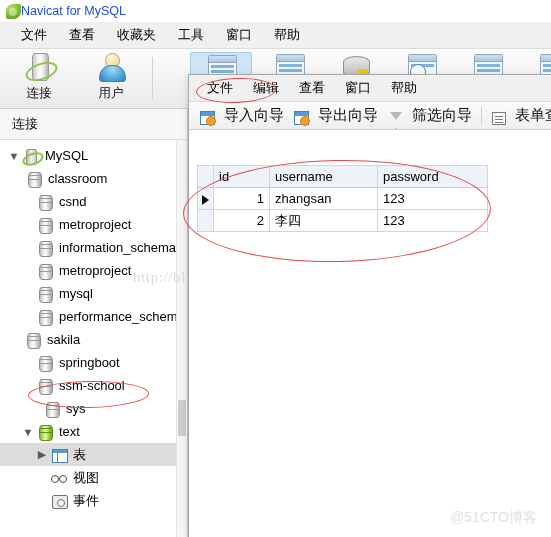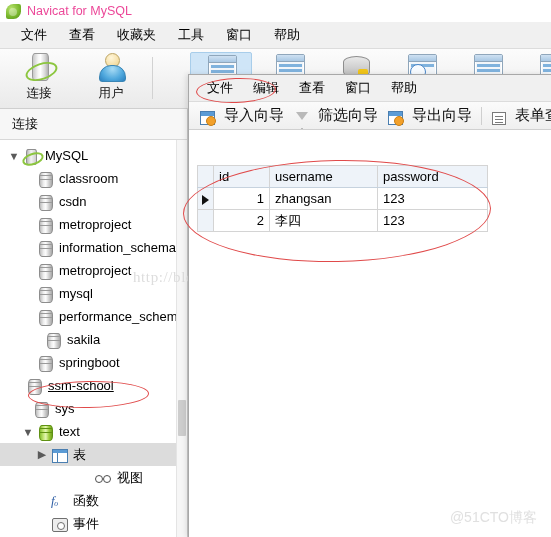--- a/index.html
+++ b/index.html
@@ -17,21 +17,21 @@
   }
 
   
   .app-titlebar {
     position: absolute; left: 0; top: 0; width: 551px; height: 22px;
     background: #ffffff;
     display: flex; align-items: center;
     box-sizing: border-box; padding-left: 6px;
   }
   .app-title-text {
-    font-size: 12.5px; color: #ec4899; margin-left: 6px;
+    font-size: 12.5px; color: #1d4ed8; margin-left: 0;
     white-space: nowrap;
   }
   .navicat-icon {
     width: 15px; height: 15px; position: relative; flex: 0 0 auto;
   }
   .navicat-icon .leaf {
     position:absolute; left:0; top:0; width:15px; height:15px;
     border-radius: 50% 15% 50% 15%;
     background: radial-gradient(circle at 35% 30%, #b6e26a 0%, #76b52a 60%, #4e8b12 100%);
   }
@@ -473,33 +473,33 @@
     <div class="sidebar-header">连接</div>
     <div class="tree" id="tree">
         <div class="tree-row" style="padding-left: 6px;">
           <span class="twisty">▼</span>
           <span class="tree-icon ti-conn">
             <span class="cyl"></span>
             <span class="ring"></span>
           </span>
           <span class="tree-label">MySQL</span>
         </div>
-        <div class="tree-row" style="padding-left: 20px;">
+        <div class="tree-row" style="padding-left: 9px;">
           <span class="twisty"></span>
           <span class="tree-icon ti-db">
             <span class="c"></span>
           </span>
           <span class="tree-label">classroom</span>
         </div>
         <div class="tree-row" style="padding-left: 20px;">
           <span class="twisty"></span>
           <span class="tree-icon ti-db">
             <span class="c"></span>
           </span>
-          <span class="tree-label">csdn</span>
+          <span class="tree-label">csnd</span>
         </div>
         <div class="tree-row" style="padding-left: 20px;">
           <span class="twisty"></span>
           <span class="tree-icon ti-db">
             <span class="c"></span>
           </span>
           <span class="tree-label">metroproject</span>
         </div>
         <div class="tree-row" style="padding-left: 20px;">
           <span class="twisty"></span>
@@ -522,75 +522,68 @@
           </span>
           <span class="tree-label">mysql</span>
         </div>
         <div class="tree-row" style="padding-left: 20px;">
           <span class="twisty"></span>
           <span class="tree-icon ti-db">
             <span class="c"></span>
           </span>
           <span class="tree-label">performance_schema</span>
         </div>
-        <div class="tree-row" style="padding-left: 28px;">
+        <div class="tree-row" style="padding-left: 8px;">
           <span class="twisty"></span>
           <span class="tree-icon ti-db">
             <span class="c"></span>
           </span>
           <span class="tree-label">sakila</span>
         </div>
         <div class="tree-row" style="padding-left: 20px;">
           <span class="twisty"></span>
           <span class="tree-icon ti-db">
             <span class="c"></span>
           </span>
           <span class="tree-label">springboot</span>
         </div>
-        <div class="tree-row" style="padding-left: 9px; text-decoration: underline;">
+        <div class="tree-row" style="padding-left: 20px;">
           <span class="twisty"></span>
           <span class="tree-icon ti-db">
             <span class="c"></span>
           </span>
           <span class="tree-label">ssm-school</span>
         </div>
-        <div class="tree-row" style="padding-left: 16px;">
+        <div class="tree-row" style="padding-left: 27px;">
           <span class="twisty"></span>
           <span class="tree-icon ti-db">
             <span class="c"></span>
           </span>
           <span class="tree-label">sys</span>
         </div>
         <div class="tree-row" style="padding-left: 20px;">
           <span class="twisty">▼</span>
           <span class="tree-icon ti-dbg">
             <span class="c"></span>
           </span>
           <span class="tree-label">text</span>
         </div>
         <div class="tree-row selected" style="padding-left: 34px;">
           <span class="twisty">▶</span>
           <span class="tree-icon ti-tbl">
             <span class="g"></span>
           </span>
           <span class="tree-label">表</span>
         </div>
-        <div class="tree-row" style="padding-left: 34px; justify-content: center;">
+        <div class="tree-row" style="padding-left: 34px;">
           <span class="twisty"></span>
           <span class="tree-icon ti-view">
             <span class="gl"></span>
           </span>
           <span class="tree-label">视图</span>
-        </div>
-        <div class="tree-row" style="padding-left: 34px;">
-          <span class="twisty"></span>
-          <span class="tree-icon ti-fn">
-            <span class="t">fₒ</span>
-          </span>
-          <span class="tree-label">函数</span>
         </div>
         <div class="tree-row" style="padding-left: 34px;">
           <span class="twisty"></span>
           <span class="tree-icon ti-ev">
             <span class="b"></span>
           </span>
           <span class="tree-label">事件</span>
         </div>
         <div class="tree-row" style="padding-left: 34px;">
           <span class="twisty"></span>
@@ -616,31 +609,31 @@
 
     <div class="child-toolbar">
       <span class="ctb">
         <span class="mini mini-imp">
             <span class="b"></span>
             <span class="p"></span>
           </span>
         <span>导入向导</span>
       </span>
       <span class="ctb">
-        <span class="mini mini-filter">
-            <span class="f"></span>
-          </span>
-        <span>筛选向导</span>
-      </span>
-      <span class="ctb">
         <span class="mini mini-exp">
             <span class="b"></span>
             <span class="p"></span>
           </span>
         <span>导出向导</span>
+      </span>
+      <span class="ctb">
+        <span class="mini mini-filter">
+            <span class="f"></span>
+          </span>
+        <span>筛选向导</span>
       </span>
       <span class="ctb-sep"></span>
       <span class="ctb">
         <span class="mini mini-form">
             <span class="g"></span>
           </span>
         <span>表单查看</span>
       </span>
     </div>
 

